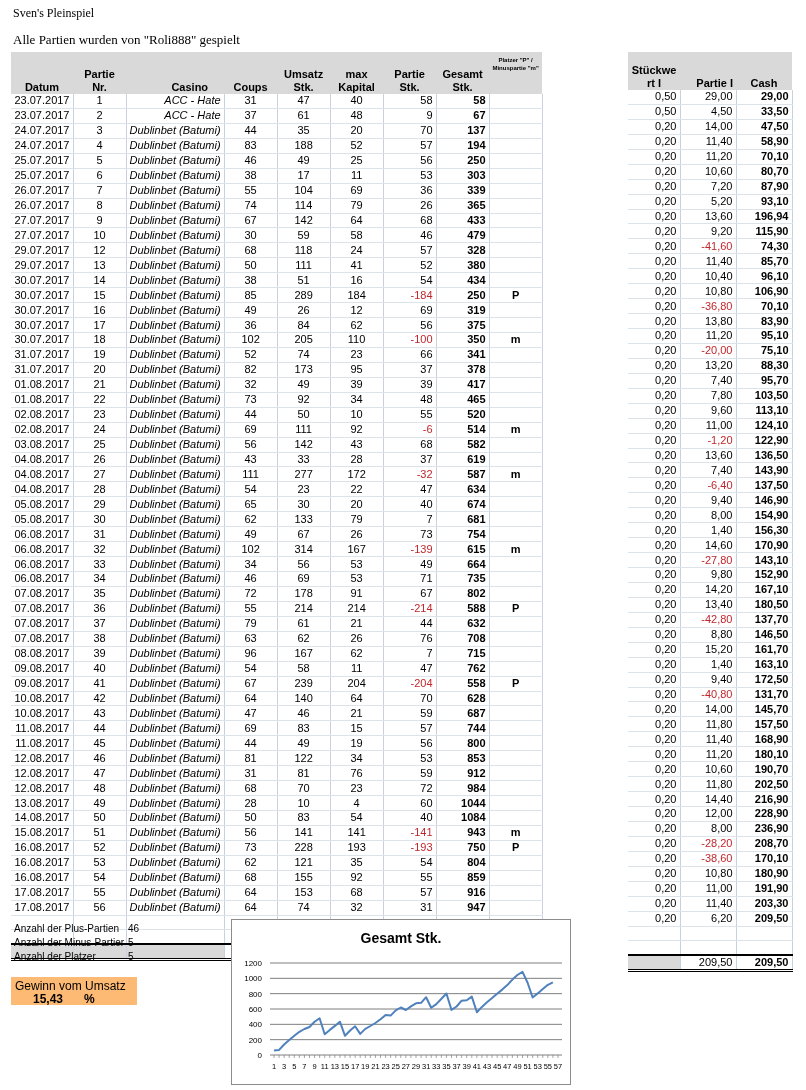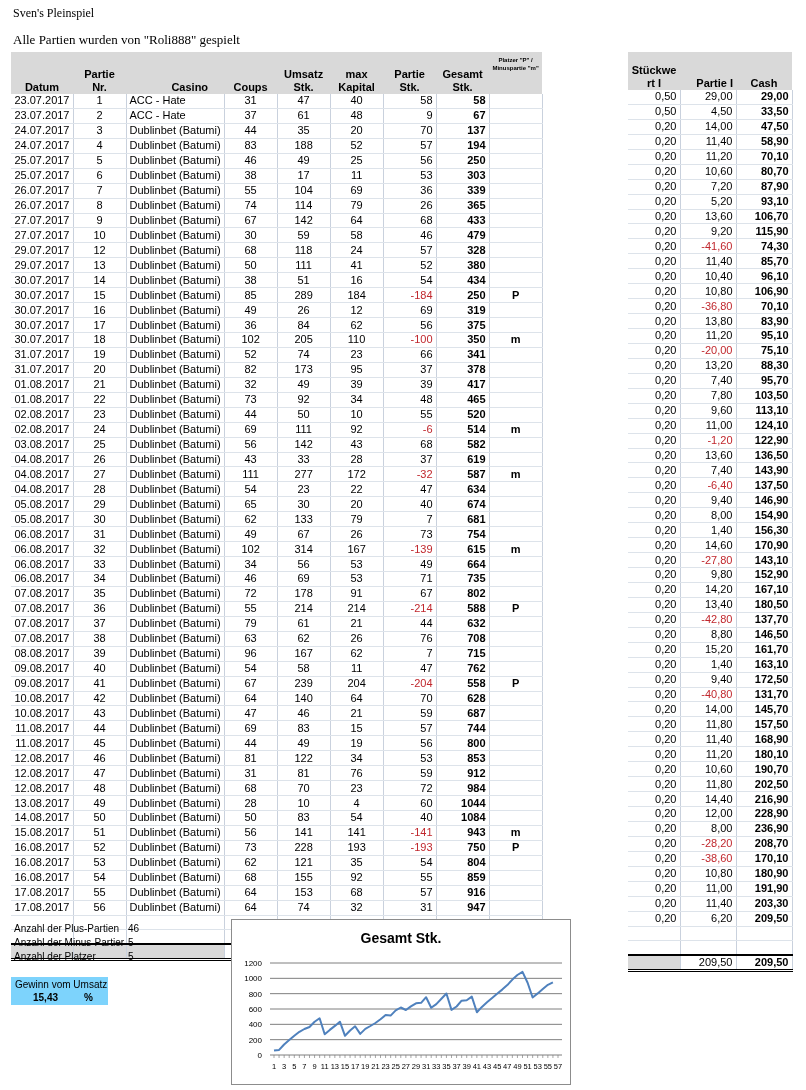--- a/index.html
+++ b/index.html
@@ -6,35 +6,35 @@
   body { width:806px; height:1090px; position:relative; overflow:hidden;
          font-family:"Liberation Sans", sans-serif; color:#000; }
   .title { position:absolute; left:13px; top:6px; font-family:"Liberation Serif", serif; font-size:12px; }
   .subtitle { position:absolute; left:13px; top:32px; font-family:"Liberation Serif", serif; font-size:13px; }
 
   table.grid { position:absolute; border-collapse:collapse; font-size:11px; table-layout:fixed; }
   table.grid th { background:#d9d9d9; font-weight:bold; font-size:11px; padding:0 3px; vertical-align:bottom; line-height:13px; height:38px; border:none; }
   table.grid td { height:13.95px; line-height:13px; padding:0 3px; border-right:1px solid #c9d1dd; border-bottom:1px solid #dde3ea; white-space:nowrap; overflow:hidden; }
   table.grid td.c { text-align:center; }
   table.grid td.r { text-align:right; }
-  table.grid td.l { text-align:left; }
+  table.grid td.l { text-align:right;font-style:italic; }
   table.grid td.b { font-weight:bold; }
   table.grid td.neg { color:#c0272d; }
   table.grid tr.total td { background:#fff; border-top:2px solid #000; border-bottom:3px double #000; border-right:1px solid #c9d1dd; height:13px; }
   table.grid tr.total td.shade { background:#d9d9d9; }
   table.grid tr.spacer td { height:13px; }
 
   #main-table { left:11px; top:52px; }
   #right-table { left:628px; top:52px; }
   .th-small { font-size:6px !important; line-height:8px !important; vertical-align:top !important; padding-top:4px !important; }
 
   .stats { position:absolute; left:14px; top:922px; font-size:10px; line-height:14px; }
   .stats .row { display:flex; }
   .stats .lbl { width:114px; }
-  .gain { position:absolute; left:11px; top:977px; width:97px; height:28px; background:#7dd3fc; font-size:10px; }
+  .gain { position:absolute; left:11px; top:977px; width:126px; height:28px; background:#fdba74; font-size:12px; }
   .gain .g-lbl { position:absolute; left:4px; top:2px; }
   .gain .g-val { position:absolute; left:22px; top:15px; font-weight:bold; }
   .gain .g-unit { position:absolute; left:73px; top:15px; font-weight:bold; }
 
   .chart-box { position:absolute; left:231px; top:919px; width:338px; height:164px; border:1px solid #8c8c8c; background:#fff; }
   .chart-title { position:absolute; left:0; right:0; top:10px; text-align:center; font-weight:bold; font-size:14px; }
 </style>
 </head>
 <body>
 
@@ -758,21 +758,21 @@
         <td class="r b">87,90</td>
       </tr>
       <tr>
         <td class="r">0,20</td>
         <td class="r">5,20</td>
         <td class="r b">93,10</td>
       </tr>
       <tr>
         <td class="r">0,20</td>
         <td class="r">13,60</td>
-        <td class="r b">106,70</td>
+        <td class="r b">196,94</td>
       </tr>
       <tr>
         <td class="r">0,20</td>
         <td class="r">9,20</td>
         <td class="r b">115,90</td>
       </tr>
       <tr>
         <td class="r">0,20</td>
         <td class="r neg">-41,60</td>
         <td class="r b">74,30</td>

